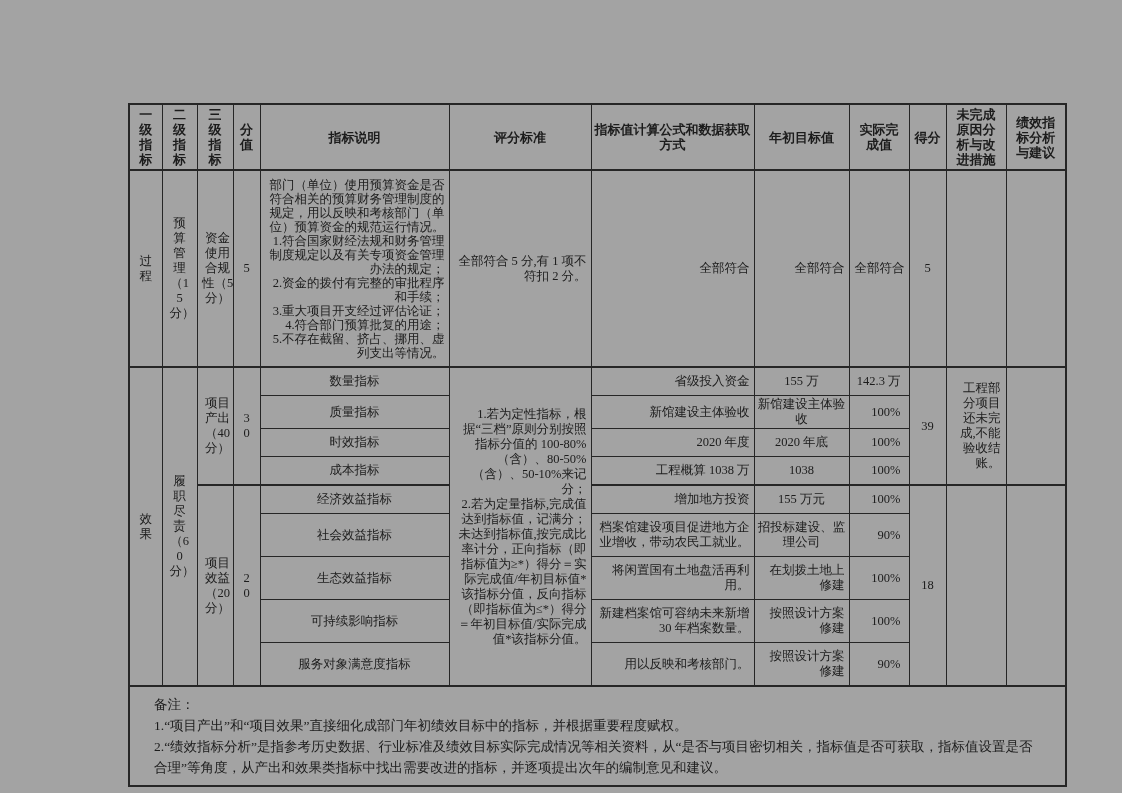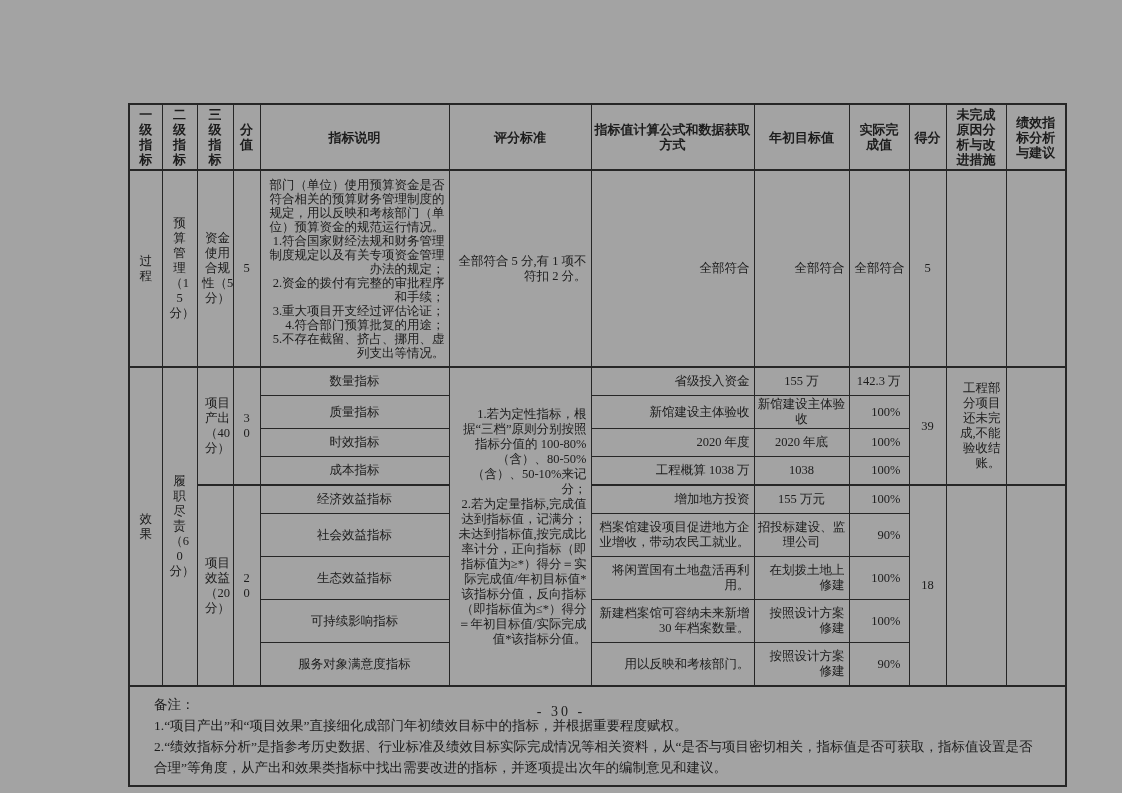--- a/index.html
+++ b/index.html
@@ -180,14 +180,13 @@
     <tr style="height:92px">
       <td class="notes bt2" colspan="12">
         <div>备注：</div>
         <div>1.“项目产出”和“项目效果”直接细化成部门年初绩效目标中的指标，并根据重要程度赋权。</div>
         <div>2.“绩效指标分析”是指参考历史数据、行业标准及绩效目标实际完成情况等相关资料，从“是否与项目密切相关，指标值是否可获取，指标值设置是否合理”等角度，从产出和效果类指标中找出需要改进的指标，并逐项提出次年的编制意见和建议。</div>
       </td>
     </tr>
   </tbody>
     </table>
 
-  <div class="pagenum">- 30 -</div>
 </div>
 
 </body></html>

